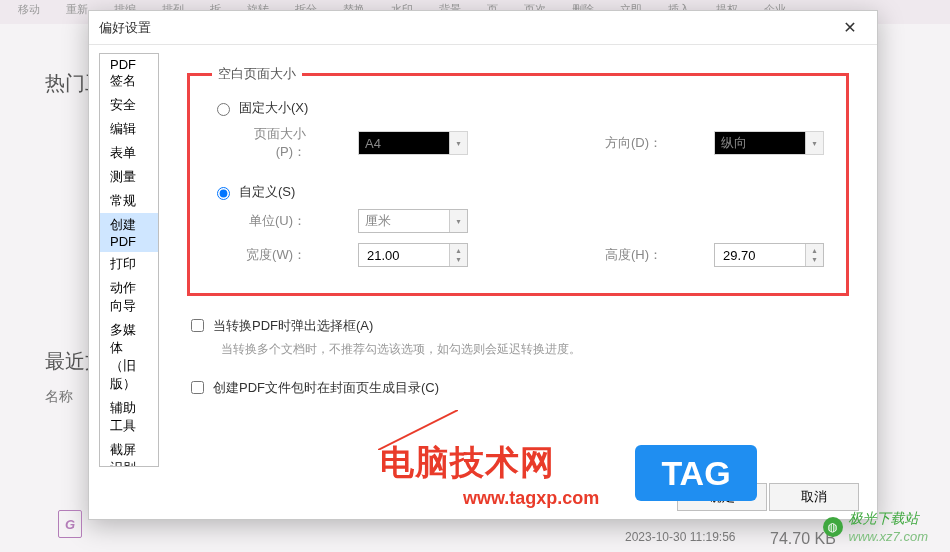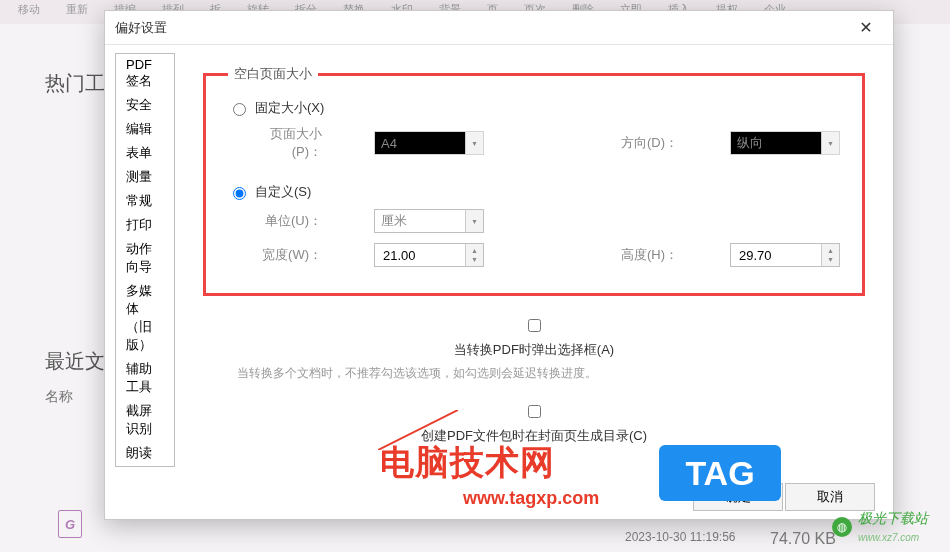--- a/index.html
+++ b/index.html
@@ -3,21 +3,21 @@
 <meta charset="utf-8">
 <style>
   * { box-sizing: border-box; font-family: "Microsoft YaHei", Arial, sans-serif; }
   body { margin:0; width:950px; height:552px; background:#f5f3f5; overflow:hidden; position:relative; }
   .menubar { position:absolute; top:0; left:0; right:0; height:24px; background:#efe9ee;
              display:flex; gap:10px; padding:2px 10px; font-size:11px; color:#9a9a9a; }
   .menubar div { padding:0 8px; }
   .bg { position:absolute; top:70px; left:45px; font-size:20px; color:#555; }
   .bg2 { position:absolute; top:348px; left:45px; font-size:20px; color:#555; }
   .bg3 { position:absolute; top:388px; left:45px; font-size:14px; color:#777; }
-  .dialog { position:absolute; left:104px; top:10px; width:790px; height:510px;
+  .dialog { position:absolute; left:88px; top:10px; width:790px; height:510px;
             background:#fff; border:1px solid #c8c8c8; box-shadow:0 6px 24px rgba(0,0,0,.25); }
   .titlebar { height:34px; border-bottom:1px solid #e5e5e5; display:flex; align-items:center;
               padding:0 10px; font-size:13px; color:#333; }
   .close { margin-left:auto; width:34px; text-align:center; cursor:pointer; font-size:16px; }
   .body { display:flex; height:calc(100% - 34px - 44px); }
   .listbox { width:162px; margin:8px 0 8px 10px; border:1px solid #bfbfbf; overflow-y:auto;
              font-size:13px; }
   .listbox::-webkit-scrollbar { width:12px; }
   .listbox::-webkit-scrollbar-thumb { background:#c2c2c2; }
   .li { padding:3px 10px; cursor:pointer; }
@@ -30,34 +30,34 @@
   .sub { margin-left:24px; display:flex; gap:42px; align-items:center; color:#888; font-size:13px; }
   .lbl { width:70px; text-align:right; margin-right:10px; }
   .combo, .spin { height:24px; border:1px solid #bfbfbf; background:#fff; font-size:13px; padding:0 6px;
                   display:inline-flex; align-items:center; position:relative; }
   .combo.disabled { background:#000000; color:#888; border-color:#d5d5d5; }
   .combo .arrow, .spin .spinbtn { position:absolute; right:0; top:0; bottom:0; width:18px;
                                   display:flex; flex-direction:column; justify-content:center;
                                   align-items:center; font-size:8px; border-left:1px solid #ccc;
                                   background:#f3f3f3; }
   .spin input { border:none; outline:none; width:60px; font-size:13px; }
-  .chk { display:flex; align-items:center; gap:6px; margin-top:20px; font-size:13px;flex-direction:column; }
+  .chk { display:flex; align-items:center; gap:6px; margin-top:20px; font-size:13px; }
   .hint { color:#999; font-size:12px; margin:6px 0 0 34px; }
   .footer { position:absolute; bottom:0; left:0; right:0; height:44px;
             display:flex; justify-content:flex-end; align-items:center; gap:2px; padding:0 18px;
             border-top:0px solid #ddd; }
   .btn { width:90px; height:28px; border:1px solid #bfbfbf; background:#f4f4f4; font-size:13px;
          cursor:pointer; display:flex; align-items:center; justify-content:center; }
   .watermark1 { position:absolute; left:380px; top:440px; font-size:34px; font-weight:700;
                 color:#e93b2a; pointer-events:none; z-index:5; letter-spacing:1px; }
   .watermark1b { position:absolute; left:463px; top:488px; font-size:18px; font-weight:600;
                  color:#e93b2a; pointer-events:none; z-index:5; }
   .tag { position:absolute; left:635px; top:445px; width:122px; height:56px; background:#1f8ef1;
          color:#fff; font-size:34px; font-weight:700; display:flex; align-items:center;
-         justify-content:center; border-radius:6px; pointer-events:none; z-index:5;margin-left:24px; }
+         justify-content:center; border-radius:6px; pointer-events:none; z-index:5; }
   .redline { position:absolute; left:378px; top:410px; width:80px; height:40px; pointer-events:none; z-index:5; }
   .filecard { position:absolute; left:58px; top:510px; display:flex; gap:14px; align-items:center;
               font-size:12px; color:#555; }
   .fileicon { width:24px; height:28px; border:1px solid #b37db8; border-radius:2px;
               display:flex; align-items:center; justify-content:center; color:#b37db8; font-size:13px;
               font-style:italic; font-weight:bold; }
   .xz7 { position:absolute; right:22px; bottom:8px; font-size:14px; color:#3fa83f; font-style:italic;
          display:flex; align-items:center; gap:6px; }
   .xz7 .globe { width:20px; height:20px; border-radius:50%; background:#3fa83f; color:#fff;
                 display:flex; align-items:center; justify-content:center; font-size:12px; font-style:normal; }
@@ -95,20 +95,21 @@
   </div>
 
   <div class="body">
     <div class="listbox" id="listbox">
         <div class="li">PDF签名</div>
         <div class="li">安全</div>
         <div class="li">编辑</div>
         <div class="li">表单</div>
         <div class="li">测量</div>
         <div class="li">常规</div>
+        <div class="li sel">创建PDF</div>
         <div class="li">打印</div>
         <div class="li">动作向导</div>
         <div class="li">多媒体（旧版）</div>
         <div class="li">辅助工具</div>
         <div class="li">截屏识别</div>
         <div class="li">朗读</div>
         <div class="li">历史记录</div>
         <div class="li">拼写检查</div>
         <div class="li">平板</div>
       </div>
@@ -190,15 +191,15 @@
 <div class="filecard">
   <div class="fileicon">G</div>
 </div>
 <div style="position:absolute; left:625px; top:530px; font-size:12px; color:#777">2023-10-30 11:19:56</div>
 <div style="position:absolute; left:770px; top:530px; font-size:16px; color:#777">74.70 KB</div>
 
 <div class="xz7">
   <span class="globe">◍</span>
   <span>
     <span>极光下载站</span><br>
-    <span style="font-size:10px;color:#7fbf7f">www.xz7.com</span>
+    <span style="font-size:13px;color:#7fbf7f">www.xz7.com</span>
   </span>
 </div>
 
 </body></html>

